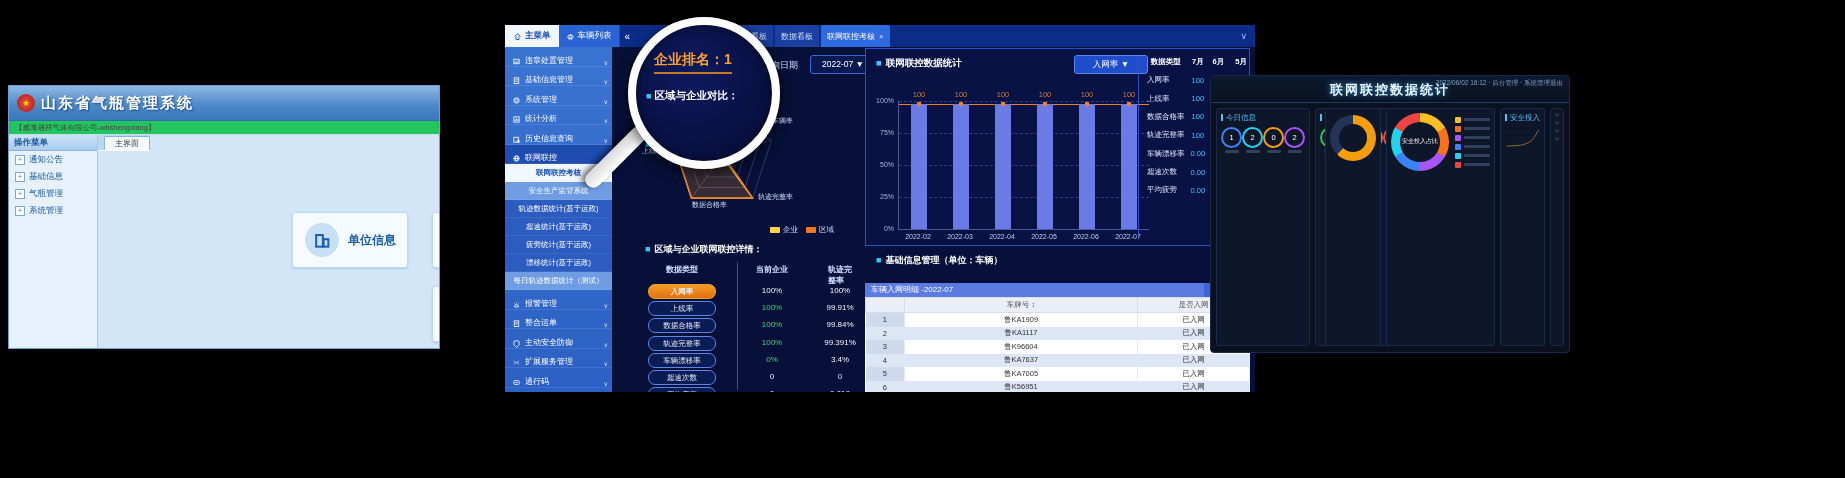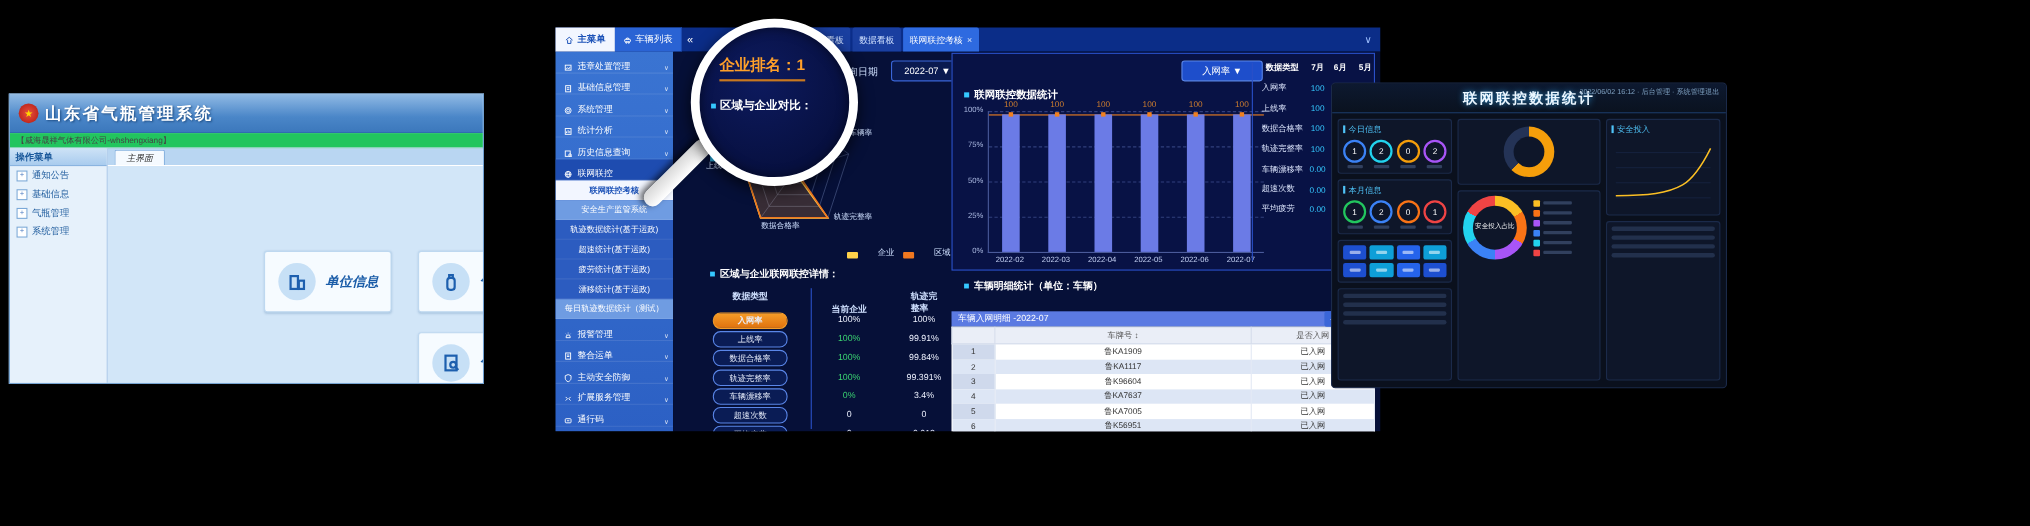--- a/index.html
+++ b/index.html
@@ -17,21 +17,21 @@
   .lw-company{height:13px;background:#22c55e;border-bottom:1px solid #c8dcf0;
     font-size:7.5px;color:#444;line-height:13px;padding-left:6px;}
   .lw-body{display:flex;height:calc(100% - 48px);}
   .lw-sidebar{width:88px;background:#e6f1fb;border-right:1px solid #aac8e8;flex:0 0 auto;}
   .lw-menu-header{height:15px;background:linear-gradient(#cde2f6,#a9ccee);border-bottom:1px solid #8ab4e0;
     color:#1c5a9c;font-size:8.5px;font-weight:bold;line-height:15px;padding-left:5px;}
   .lw-item{display:flex;align-items:center;height:17px;color:#1c5a9c;font-size:8.5px;gap:4px;
     padding-left:6px;cursor:pointer;}
   .lw-plus{width:8px;height:8px;border:1px solid #7aa8d8;background:#fff;color:#4a7ac0;font-size:7px;
     line-height:7px;text-align:center;flex:0 0 auto;}
-  .lw-main{flex:1;display:flex;flex-direction:column;font-style:italic;}
+  .lw-main{flex:1;display:flex;flex-direction:row;}
   .lw-tabstrip{height:15px;background:#b9d6f2;border-bottom:1px solid #fff;display:flex;align-items:flex-end;}
   .lw-tab{height:13px;background:#f5faff;border:1px solid #8ab4e0;border-bottom:none;margin-left:6px;
     font-size:8px;color:#333;line-height:13px;padding:0 10px;border-radius:2px 2px 0 0;}
   .lw-cards{position:relative;flex:1;background:#d2e6f8;}
   .lw-card{position:absolute;width:116px;height:56px;background:#f6fbff;border:1px solid #bed8f0;
     border-radius:3px;box-shadow:0 1px 2px rgba(0,60,120,.18);display:flex;align-items:center;
     gap:9px;padding-left:12px;box-sizing:border-box;cursor:pointer;}
   .card-ic{width:34px;height:34px;border-radius:50%;background:#c7e0f6;color:#1d5fae;
     display:flex;align-items:center;justify-content:center;flex:0 0 auto;}
   .card-ic svg{width:20px;height:20px;stroke:#1d5fae;stroke-width:1.2;fill:none;}
@@ -70,21 +70,21 @@
   .q-label{position:absolute;left:150px;top:12px;color:#cfe0ff;font-size:9px;}
   .q-select{position:absolute;left:198px;top:8px;width:64px;height:17px;background:#0a1a50;
     border:1px solid #3a66d8;border-radius:3px;color:#fff;font-size:8.5px;line-height:17px;
     text-align:center;cursor:pointer;}
   .sec-head{position:absolute;color:#fff;font-weight:bold;white-space:nowrap;}
   .sec-head .sq{color:#35c8ff;margin-right:4px;}
   #radar-box{position:absolute;left:28px;top:53px;width:170px;height:127px;}
   #radar-box svg{position:absolute;left:0;top:0;}
   .radar-lbl{position:absolute;color:#cfe0ff;font-size:7px;white-space:nowrap;}
   #radar-legend{position:absolute;left:158px;top:178px;display:flex;gap:8px;}
-  .leg-item{display:flex;align-items:flex-end;gap:18px;color:#cfe0ff;font-size:7.5px;}
+  .leg-item{display:flex;align-items:center;gap:3px;color:#cfe0ff;font-size:7.5px;}
   .leg-sw{width:10px;height:6px;border-radius:1px;}
   #detail{position:absolute;left:20px;top:193px;width:232px;height:152px;}
   .det-col{position:absolute;color:#cfe0ff;font-size:8px;font-weight:bold;transform:translateX(-50%);}
   .det-div{position:absolute;left:105px;top:22px;bottom:2px;width:1px;background:#2a50c8;}
   .det-pill{position:absolute;left:16px;width:66px;height:13px;border:1px solid #5a86e8;
     border-radius:7px;background:#0a1c55;color:#e8eefc;font-size:7.5px;line-height:13px;
     text-align:center;cursor:pointer;white-space:nowrap;}
   .det-pill.sel{background:linear-gradient(#f59c28,#e0720e);border-color:#f59c28;font-weight:bold;}
   .det-val{position:absolute;font-size:8px;transform:translateX(-50%);white-space:nowrap;}
   .v-green{color:#3bd472;} .v-white{color:#eef2ff;}
@@ -134,21 +134,21 @@
   .mag-cmp .sq{color:#35c8ff;margin-right:3px;font-size:9px;}
   
   #rd{position:absolute;left:1210px;top:75px;width:358px;height:276px;z-index:40;
     background:#0a101d;border:1px solid #1b2a4a;border-radius:4px;overflow:hidden;}
   .rd-header{position:relative;height:26px;background:linear-gradient(#0d1930,#0a121f);
     border-bottom:1px solid #1c3a66;}
   .rd-title{position:absolute;left:0;right:0;top:5px;text-align:center;color:#eaf6ff;
     font-size:13px;font-weight:bold;letter-spacing:2px;text-shadow:0 0 6px #2a8fd0;}
   .rd-hinfo{position:absolute;right:6px;top:3px;color:#7fa0c0;font-size:6.5px;}
   .rd-body{display:flex;gap:5px;padding:5px;height:238px;}
-  .rd-col{display:flex;flex-direction:column;gap:5px;}
+  .rd-col{display:flex;flex-direction:row;gap:5px;}
   .rd-left{width:104px;} .rd-mid{flex:1;} .rd-right{width:104px;}
   .rd-sec{background:#0e1629;border:1px solid #1b2a4a;border-radius:3px;padding:4px;flex:0 0 auto;}
   .rd-sec-title{color:#4fc3f7;font-size:7.5px;margin-bottom:4px;}
   .rd-sec-title::before{content:"";display:inline-block;width:2px;height:7px;background:#4fc3f7;
     margin-right:3px;vertical-align:-1px;}
   .rings{display:flex;justify-content:space-between;}
   .ring-wrap{display:flex;flex-direction:column;align-items:center;gap:2px;}
   .ring{width:17px;height:17px;border-radius:50%;border:2.5px solid;color:#fff;font-size:7.5px;
     display:flex;align-items:center;justify-content:center;}
   .mini-bar{width:14px;height:3px;background:#31405e;border-radius:1px;}
@@ -418,21 +418,21 @@
           <span class="leg-sw" style="background:#f07820"></span>
           <span>区域</span>
         </div>
       </div>
 
     <div class="sec-head" style="left:33px;top:196px;font-size:9px;">
       <span class="sq">■</span><span>区域与企业联网联控详情：</span>
     </div>
     <div id="detail">
       <div class="det-col" style="left:50px;top:24px;">数据类型</div>
-      <div class="det-col" style="left:140px;top:36px;">当前企业</div>
+      <div class="det-col" style="left:140px;top:24px;">当前企业</div>
       <div class="det-col" style="left:208px;top:24px;">轨迹完整率</div>
       <div class="det-div"></div>
       <div id="detail-rows">
           <div class="det-pill sel" style="top: 44px;">入网率</div>
           <div class="det-val v-white" style="left: 140px; top: 46px;">100%</div>
           <div class="det-val v-white" style="left: 208px; top: 46px;">100%</div>
           <div class="det-pill" style="top: 61.2px;">上线率</div>
           <div class="det-val v-green" style="left: 140px; top: 63.2px;">100%</div>
           <div class="det-val v-white" style="left: 208px; top: 63.2px;">99.91%</div>
           <div class="det-pill" style="top: 78.4px;">数据合格率</div>
@@ -447,21 +447,21 @@
           <div class="det-pill" style="top: 130px;">超速次数</div>
           <div class="det-val v-white" style="left: 140px; top: 132px;">0</div>
           <div class="det-val v-white" style="left: 208px; top: 132px;">0</div>
           <div class="det-pill" style="top: 147.2px;">平均疲劳</div>
           <div class="det-val v-white" style="left: 140px; top: 149.2px;">0</div>
           <div class="det-val v-white" style="left: 208px; top: 149.2px;">0.018</div>
         </div>
     </div>
 
     <div id="right-panel">
-      <div class="rp-head sec-head" style="position:absolute;margin-top:23px;">
+      <div class="rp-head sec-head" style="position:absolute;">
         <span class="sq">■</span><span>联网联控数据统计</span>
       </div>
       <div class="rp-drop">入网率 ▼</div>
       <div id="yticks">
           <div class="ytick" style="left: 2px; top: 48px;">100%</div>
           <div class="ytick" style="left: 2px; top: 80px;">75%</div>
           <div class="ytick" style="left: 2px; top: 112px;">50%</div>
           <div class="ytick" style="left: 2px; top: 144px;">25%</div>
           <div class="ytick" style="left: 2px; top: 176px;">0%</div>
         </div>
@@ -552,21 +552,21 @@
                 <td class="rv">0.00</td>
                 <td class="rv">0.017</td>
               </tr>
             </tbody>
           </table>
         </div>
     </div>
 
     <div id="veh">
       <div class="sec-head" style="position:relative;left:11px;top:-16px;font-size:9px;">
-        <span class="sq">■</span><span>车辆明细统计（单位：车辆）</span>
+        <span class="sq">■</span><span>基础信息管理（单位：车辆）</span>
       </div>
       <div class="veh-bar">
         <span>车辆入网明细 -2022-07</span>
         <span class="veh-export">导出数据</span>
       </div>
       <table class="veh-table">
         <thead>
             <tr>
           <th style="width:36px;"></th>
           <th style="width:230px;">车牌号 ↕</th>

